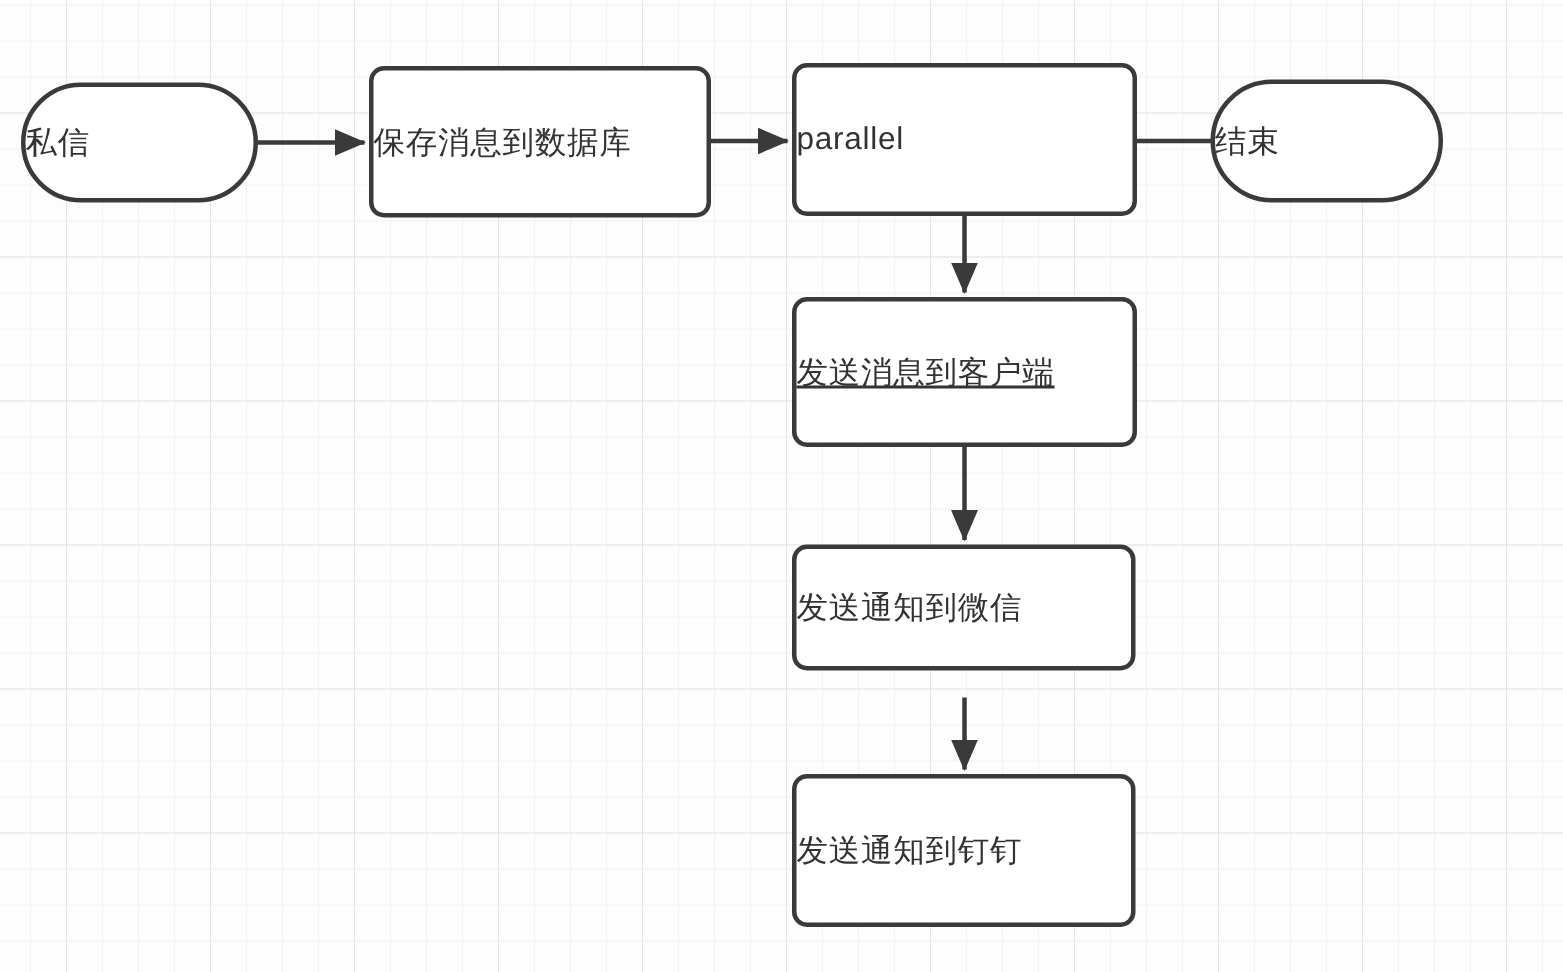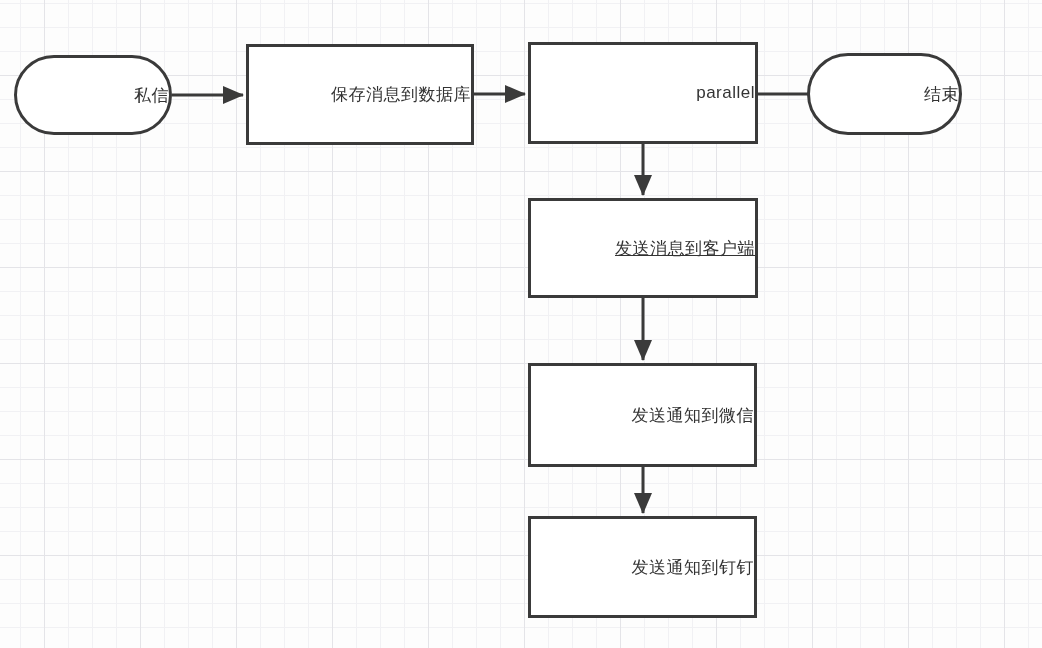--- a/index.html
+++ b/index.html
@@ -39,30 +39,30 @@
     stroke: var(--arrow);
     stroke-width: 3;
     fill: none;
   }
   .arrowhead { fill: var(--arrow); }
   .node {
     position: absolute;
     box-sizing: border-box;
     display: flex;
     align-items: center;
-    justify-content: flex-end;
+    justify-content: flex-start;
     background: var(--node-fill);
     border: 3px solid var(--node-border);
     color: var(--text);
-    font-size: 17px;
+    font-size: 21px;
     letter-spacing: 0.5px;
     text-align: center;
     cursor: default;
   }
-  .node.rect { border-radius: 0; }
+  .node.rect { border-radius: 10px; }
   .node.stadium {  }
   .node-label { pointer-events: none; }
 </style>
 </head>
 <body>
 
 <div class="canvas">
   <svg id="edges-layer" width="1042" height="648" viewBox="0 0 1042 648" xmlns="http://www.w3.org/2000/svg">
     <defs>
       <marker id="arrow" markerUnits="userSpaceOnUse" markerWidth="24" markerHeight="20" refX="20" refY="9" orient="auto">
@@ -87,20 +87,20 @@
       </div>
       <div class="node rect" style="left: 528px; top: 42px; width: 230px; height: 102px;">
         <span class="node-label">parallel</span>
       </div>
       <div class="node stadium" style="left: 807px; top: 53px; width: 155px; height: 82px; border-radius: 41px;">
         <span class="node-label">结束</span>
       </div>
       <div class="node rect" style="left: 528px; top: 198px; width: 230px; height: 100px; text-decoration: underline;">
         <span class="node-label">发送消息到客户端</span>
       </div>
-      <div class="node rect" style="left: 528px; top: 363px; width: 229px; height: 104px;">
+      <div class="node rect" style="left: 528px; top: 363px; width: 229px; height: 84px;">
         <span class="node-label">发送通知到微信</span>
       </div>
       <div class="node rect" style="left: 528px; top: 516px; width: 229px; height: 102px;">
         <span class="node-label">发送通知到钉钉</span>
       </div>
     </div>
 </div>
 
 </body></html>

